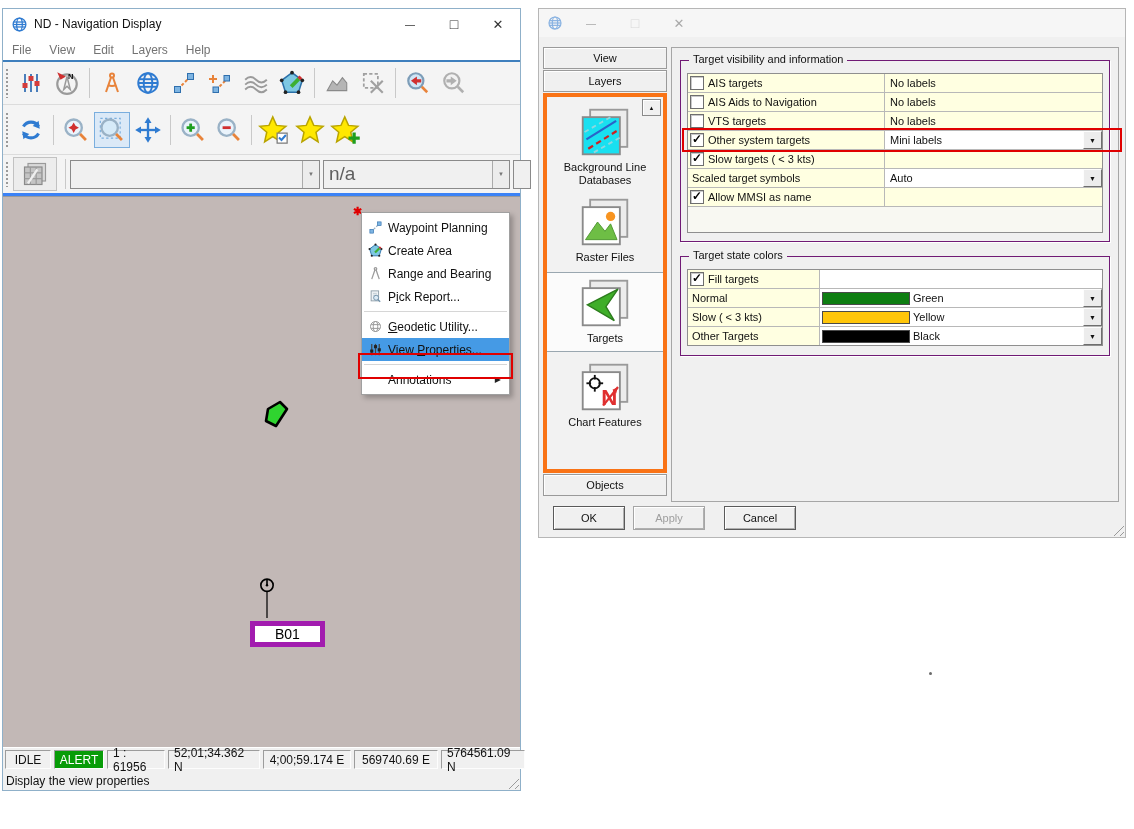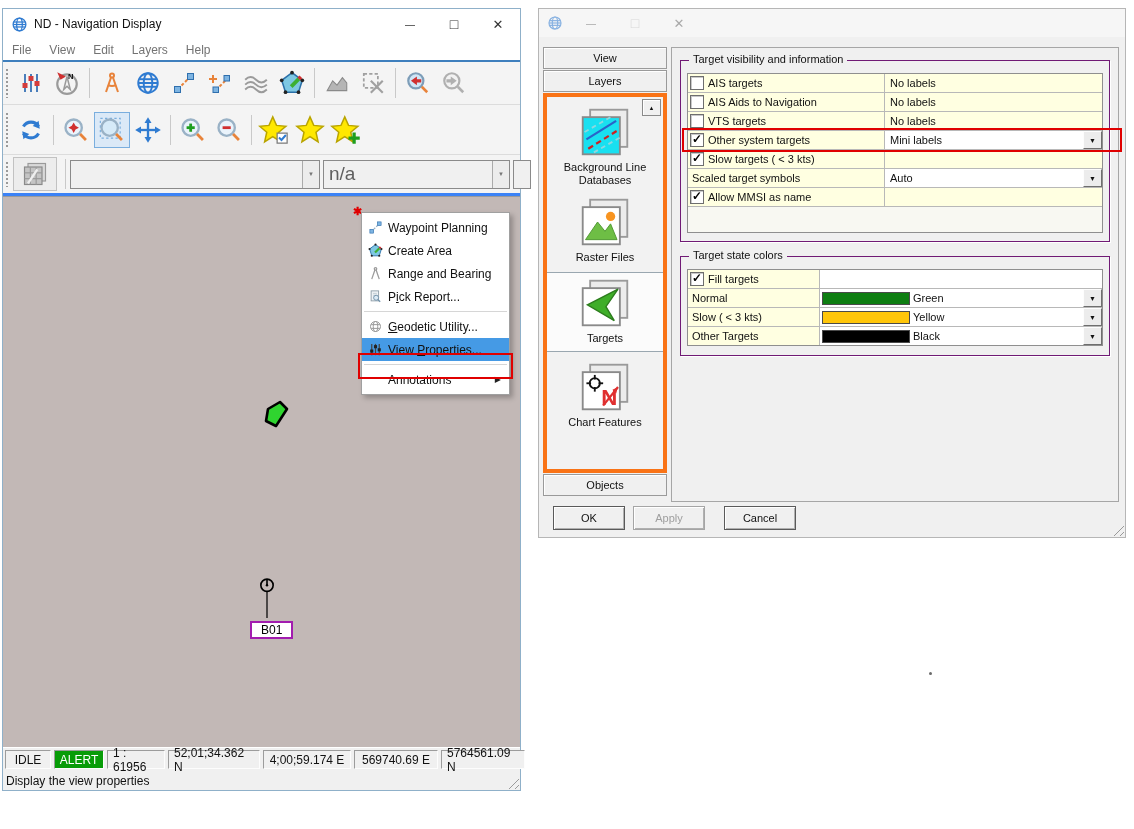--- a/index.html
+++ b/index.html
@@ -30,22 +30,22 @@
   .bigbtn{width:42px;height:32px;display:flex;align-items:center;justify-content:center;
           background:#ededed;border:1px solid #c2c2c2;margin-right:4px;flex:none;}
   .combo{height:29px;background:#f0f0f0;border:1px solid #8a8a8a;display:flex;align-items:center;
          box-sizing:border-box;position:relative;flex:none;}
   .combo .cval{flex:1;padding-left:5px;font-size:19px;color:#5f5f5f;overflow:hidden;white-space:nowrap;}
   .combo .dd2{width:16px;height:100%;border-left:1px solid #aaa;display:flex;align-items:center;
               justify-content:center;background:#ececec;}
   .combo .dd2::after{content:"▼";font-size:6px;color:#777;}
   
   #map{flex:1;position:relative;background:#c2b8b6;overflow:hidden;border-top:1px solid #9a9a9a;}
-  #buoy-label{position:absolute;left:247px;top:424px;background:#fff;border:2px solid #a21caf;
-              font-size:12px;padding:0 9px;color:#000;}
+  #buoy-label{position:absolute;left:247px;top:424px;background:#fff;border:5px solid #a21caf;
+              font-size:14px;padding:0 20px;color:#000;}
   #click-asterisk{position:absolute;left:350px;top:8px;color:#e00000;font-size:11px;font-weight:bold;}
   
   #ctxmenu{position:absolute;left:358px;top:15px;width:149px;background:#ffffff;
            border:1px solid #a0a0a0;box-shadow:3px 3px 5px rgba(0,0,0,.25);padding:3px 0;box-sizing:border-box;}
   .citem{height:23px;display:flex;align-items:center;font-size:12px;color:#111;position:relative;}
   .citem .cicon{width:26px;display:flex;align-items:center;justify-content:center;flex:none;}
   .citem .clabel{flex:1;white-space:nowrap;}
   .citem .clabel .key{text-decoration:underline;}
   .citem.hl{background:#459ae5;}
   .citem .subarrow{margin-right:8px;font-size:8px;color:#222;}

